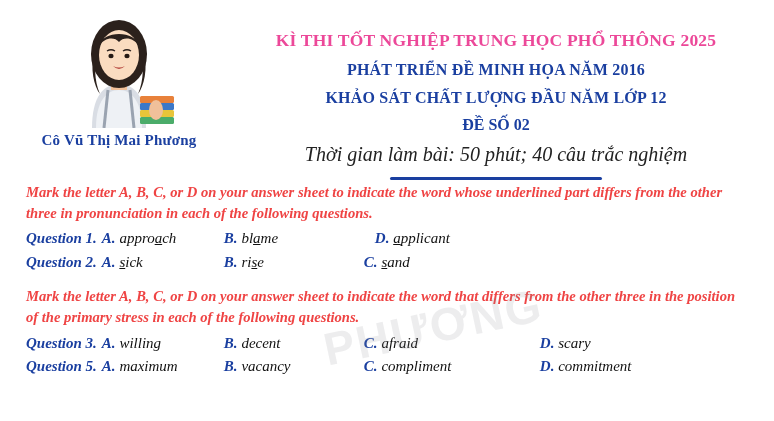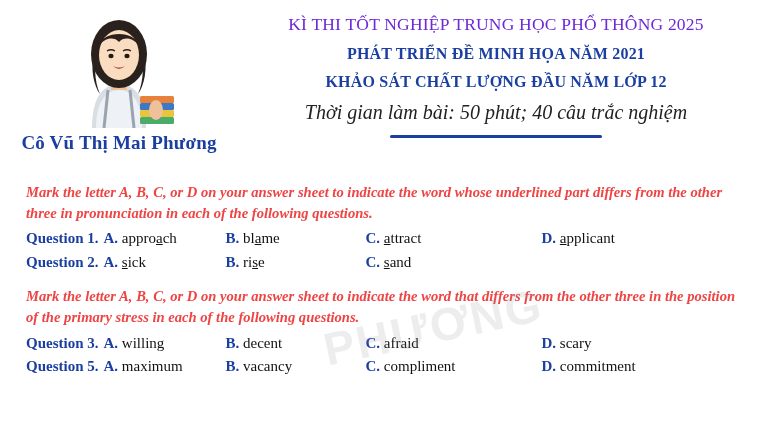--- a/index.html
+++ b/index.html
@@ -33,38 +33,39 @@
   }
   .photo {
     width: 150px;
     height: 118px;
     position: relative;
   }
   .photo svg { display: block; }
   .teacher-name {
     margin-top: 4px;
     font-weight: bold;
-    font-size: 19px;
+    font-size: 15px;
     color: #1a3fa0;
     letter-spacing: .2px;
     text-align: center;
     font-family: "Liberation Serif", serif;
   }
 
   .title-block {
     flex: 1;
     text-align: center;
     padding-top: 8px;
   }
   .title-line1 {
-    color: #6d28d9;
-    font-weight: normal;
+    color: #ec4899;
+    font-weight: bold;
     font-size: 17.5px;
     letter-spacing: .2px;
     line-height: 1.25;
+    margin-top: 16px;
   }
   .title-line2,
   .title-line3 {
     color: #1a3fa0;
     font-weight: bold;
     font-size: 16px;
     letter-spacing: .2px;
     margin-top: 8px;
     line-height: 1.25;
   }
@@ -100,20 +101,21 @@
     line-height: 1.42;
     margin-bottom: 4px;
   }
   .qrow {
     font-size: 15px;
     color: #111;
     line-height: 1.5;
     display: flex;
     align-items: baseline;
     margin-top: 1px;
+    font-style: italic;
   }
   .qlabel {
     color: #1a3fa0;
     font-weight: bold;
     white-space: nowrap;
     margin-right: 5px;
   }
   .opt {
     display: inline-block;
     white-space: nowrap;
@@ -186,39 +188,39 @@
 
         <path d="M64 80 L60 118" stroke="#9aa3b0" stroke-width="3" fill="none"></path>
         <path d="M86 80 L90 118" stroke="#9aa3b0" stroke-width="3" fill="none"></path>
       </svg>
     </div>
     <div class="teacher-name">Cô Vũ Thị Mai Phương</div>
   </div>
 
   <div class="title-block">
     <div class="title-line1">KÌ THI TỐT NGHIỆP TRUNG HỌC PHỔ THÔNG 2025</div>
-    <div class="title-line2">PHÁT TRIỂN ĐỀ MINH HỌA NĂM 2021</div>
+    <div class="title-line2">PHÁT TRIỂN ĐỀ MINH HỌA NĂM 2016</div>
     <div class="title-line3">KHẢO SÁT CHẤT LƯỢNG ĐẦU NĂM LỚP 12</div>
+    <div class="title-line4">ĐỀ SỐ 02</div>
     <div class="title-time">Thời gian làm bài: 50 phút; 40 câu trắc nghiệm</div>
     <div class="rule"></div>
   </div>
 </div>
 
 <div class="watermark">PHƯƠNG</div>
 
 <div class="content">
 
   <div>
     <div class="instruction">Mark the letter A, B, C, or D on your answer sheet to indicate the word whose underlined part differs from the other three in pronunciation in each of the following questions.</div>
 
     <div class="qrow">
       <span class="qlabel">Question 1.</span>
       <span class="opt opt-a"><span class="oletter">A.</span> <span>appro</span><span class="u">a</span><span>ch</span></span>
       <span class="opt opt-b"><span class="oletter">B.</span> <span>bl</span><span class="u">a</span><span>me</span></span>
-      <span class="opt opt-c"><span class="oletter">C.</span> <span></span><span class="u">a</span><span>ttract</span></span>
       <span class="opt opt-d"><span class="oletter">D.</span> <span></span><span class="u">a</span><span>pplicant</span></span>
     </div>
 
     <div class="qrow">
       <span class="qlabel">Question 2.</span>
       <span class="opt opt-a"><span class="oletter">A.</span> <span></span><span class="u">s</span><span>ick</span></span>
       <span class="opt opt-b"><span class="oletter">B.</span> <span>ri</span><span class="u">s</span><span>e</span></span>
       <span class="opt opt-c"><span class="oletter">C.</span> <span></span><span class="u">s</span><span>and</span></span>
     </div>
   </div>

